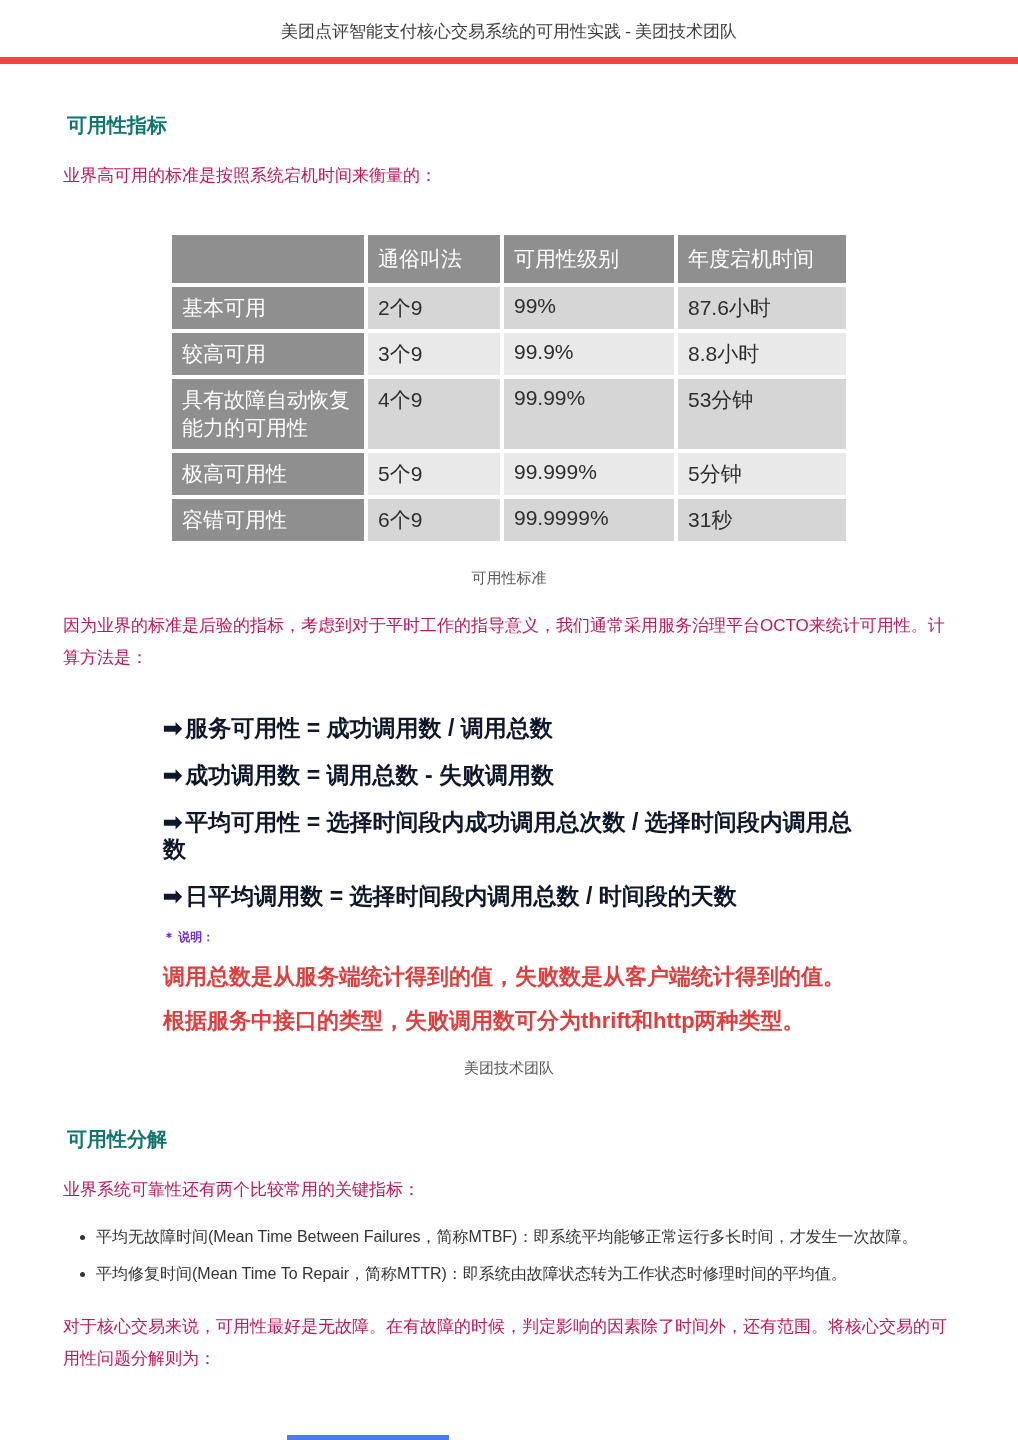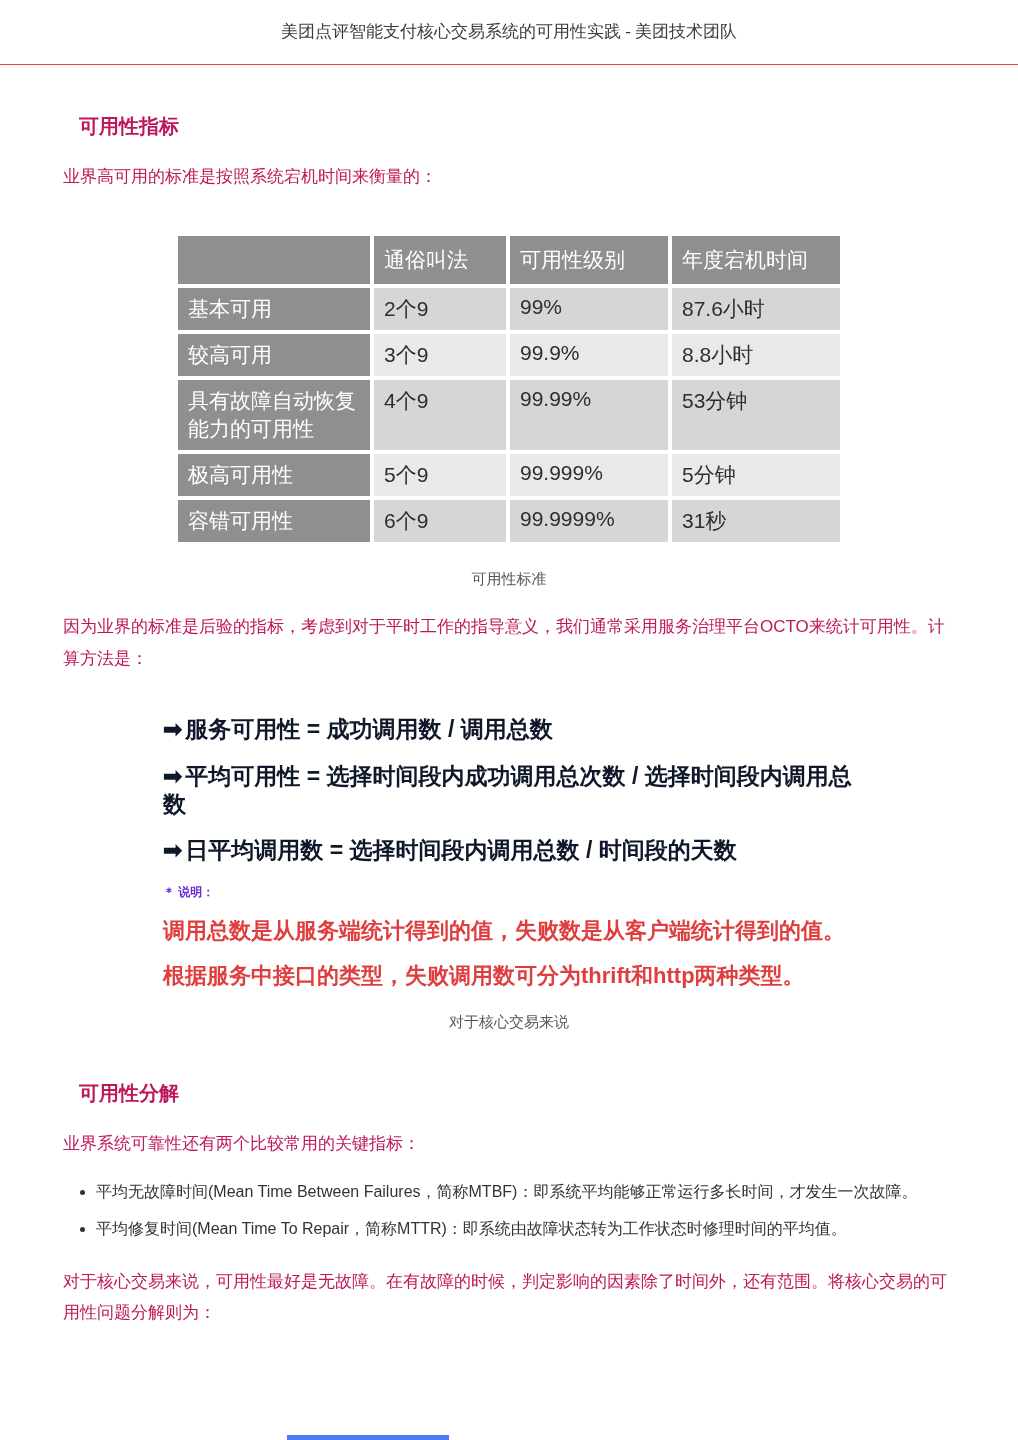--- a/index.html
+++ b/index.html
@@ -1,50 +1,50 @@
 <!DOCTYPE html>
 <html><head>
 <meta charset="utf-8">
 <style>
   * { box-sizing: border-box; }
   html, body { margin: 0; padding: 0; background: #ffffff; }
   body { width: 1018px; font-family: "Liberation Sans", sans-serif; }
   .page { position: relative; width: 1018px; height: 1440px; background: #ffffff; overflow: hidden; }
 
   .doc-header {
-    padding-top: 20px; padding-bottom: 21px; text-align: center;
-    border-bottom: 1px solid #ef4444;
+    padding-top: 20px; padding-bottom: 14px; text-align: center;
+    border-bottom: 7px solid #ef4444;
   }
   .doc-header-title {
     font-family: "Liberation Serif", serif;
     font-size: 17px; color: #3c3c3c;
   }
 
   .content { padding: 0 63px; }
 
   .section-heading {
-    font-size: 20px; font-weight: bold; color: #be185d;
-    margin: 48px 0 0 16px; line-height: 1.3;
+    font-size: 20px; font-weight: bold; color: #0f766e;
+    margin: 48px 0 0 4px; line-height: 1.3;
   }
   .para {
     font-size: 17px; color: #be185d; line-height: 1.85;
     margin: 22px 0 0 0;
   }
 
   
   .table-figure { margin-top: 40px; }
   .avail-table {
     margin: 0 auto; border-collapse: separate; border-spacing: 4px;
     font-size: 21px;
   }
   .avail-table td { padding: 7px 10px; vertical-align: top; text-align: left; }
   .avail-table .hdr { background: #8f8f8f; color: #ffffff; }
   .col-name  { width: 192px; }
   .col-nines { width: 132px; }
-  .col-level { width: 158px; }
+  .col-level { width: 170px; }
   .col-down  { width: 168px; }
   .row-odd  .data { background: #d6d6d6; color: #2e2e2e; }
   .row-even .data { background: #e9e9e9; color: #2e2e2e; }
   .avail-table .hdr-row td { padding-top: 10px; padding-bottom: 10px; }
 
   .figure-caption {
     font-family: "Liberation Serif", serif;
     font-size: 15px; color: #575757; text-align: center; margin-top: 24px;
   }
 
@@ -134,29 +134,32 @@
       <div class="figure-caption">可用性标准</div>
     </div>
 
     <p class="para">因为业界的标准是后验的指标，考虑到对于平时工作的指导意义，我们通常采用服务治理平台OCTO来统计可用性。计算方法是：</p>
 
     <div class="formula-figure">
       <div class="formula-line">
         <span class="arrow-glyph">➡</span><span>服务可用性 = 成功调用数 / 调用总数</span>
       </div>
       <div class="formula-line">
+        <span class="arrow-glyph">➡</span><span>成功调用数 = 调用总数 - 失败调用数</span>
+      </div>
+      <div class="formula-line">
         <span class="arrow-glyph">➡</span><span>平均可用性 = 选择时间段内成功调用总次数 / 选择时间段内调用总数</span>
       </div>
       <div class="formula-line">
         <span class="arrow-glyph">➡</span><span>日平均调用数 = 选择时间段内调用总数 / 时间段的天数</span>
       </div>
       <div class="note-title">＊ 说明：</div>
       <div class="note-line">调用总数是从服务端统计得到的值，失败数是从客户端统计得到的值。</div>
       <div class="note-line">根据服务中接口的类型，失败调用数可分为thrift和http两种类型。</div>
-      <div class="figure-caption">对于核心交易来说</div>
+      <div class="figure-caption">美团技术团队</div>
     </div>
 
     <div class="section-heading">可用性分解</div>
 
     <p class="para">业界系统可靠性还有两个比较常用的关键指标：</p>
 
     <ul class="kpi-list">
       <li>平均无故障时间(Mean Time Between Failures，简称MTBF)：即系统平均能够正常运行多长时间，才发生一次故障。</li>
       <li>平均修复时间(Mean Time To Repair，简称MTTR)：即系统由故障状态转为工作状态时修理时间的平均值。</li>
     </ul>

